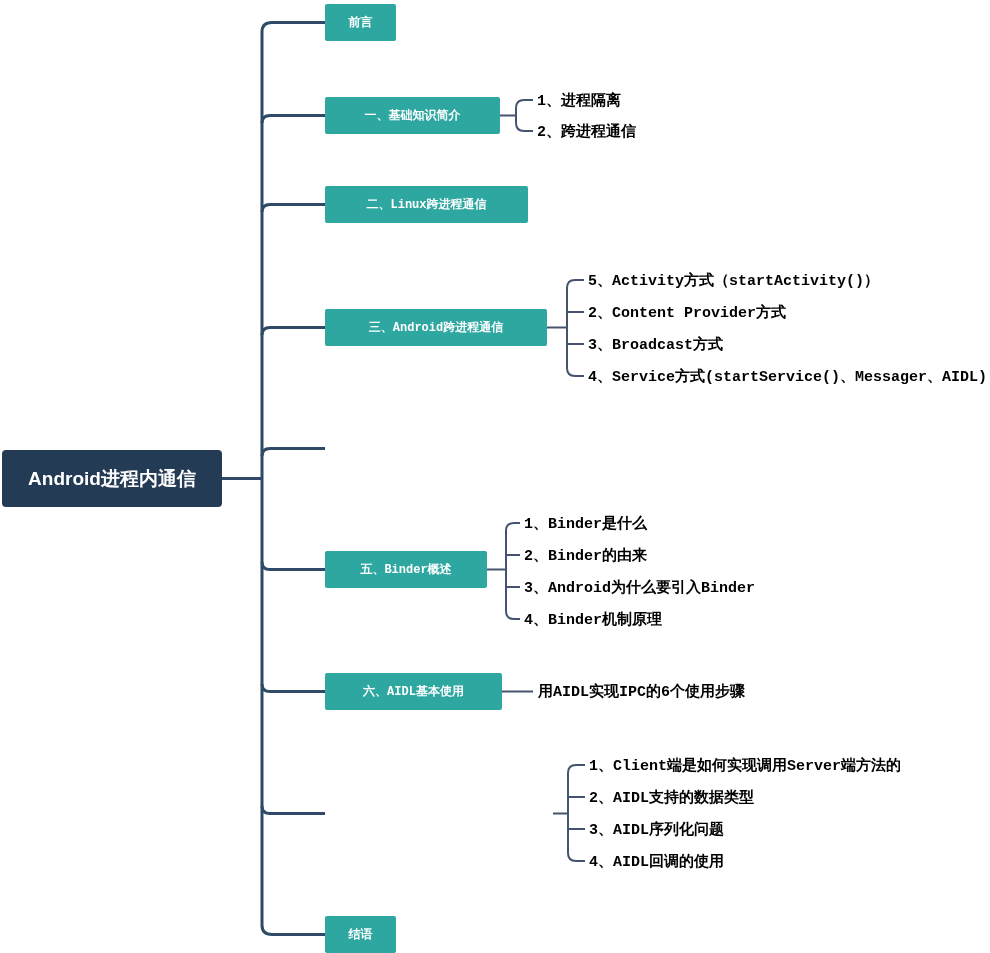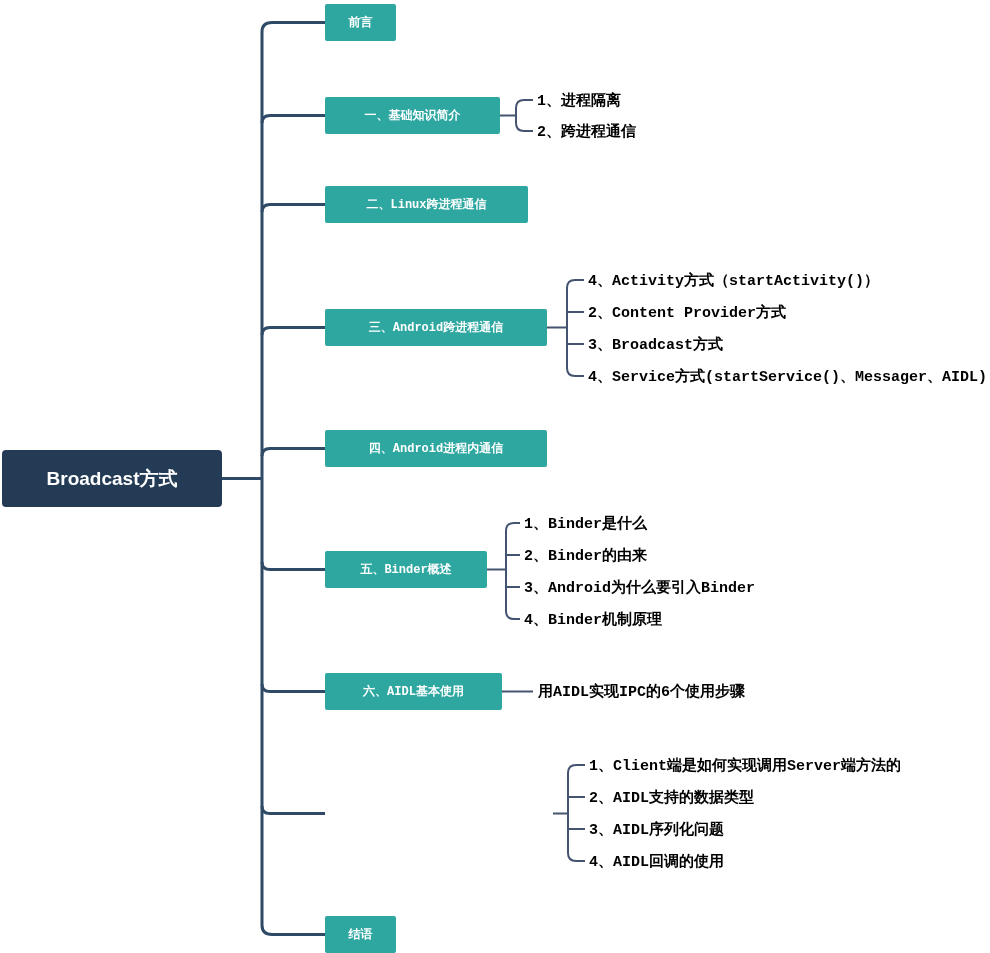--- a/index.html
+++ b/index.html
@@ -75,35 +75,34 @@
     <path class="bracket" d="M 506 587 H 520"></path>
 
     <path class="bracket" d="M 502 691.5 H 533"></path>
 
     <path class="bracket" d="M 553 813.5 H 568"></path>
     <path class="bracket" d="M 585 765 H 576 Q 568 765 568 773 V 853 Q 568 861 576 861 H 585"></path>
     <path class="bracket" d="M 568 797 H 585"></path>
     <path class="bracket" d="M 568 829 H 585"></path>
   </svg>
 
-  <div class="node root-node" style="left:2px;top:450px;width:220px;">Broadcast方式</div>
+  <div class="node root-node" style="left:2px;top:450px;width:220px;">Android进程内通信</div>
 
   <div class="node" style="left:325px;top:4px;width:71px;">前言</div>
   <div class="node" style="left:325px;top:186px;width:203px;">二、Linux跨进程通信</div>
   <div class="node" style="left:325px;top:97px;width:175px;">一、基础知识简介</div>
   <div class="node" style="left:325px;top:309px;width:222px;">三、Android跨进程通信</div>
-  <div class="node" style="left:325px;top:430px;width:222px;">四、Android进程内通信</div>
   <div class="node" style="left:325px;top:551px;width:162px;">五、Binder概述</div>
   <div class="node" style="left:325px;top:673px;width:177px;">六、AIDL基本使用</div>
   <div class="node" style="left:325px;top:916px;width:71px;">结语</div>
 
   <div class="leaf" style="left:537px;top:100px;">1、进程隔离</div>
   <div class="leaf" style="left:537px;top:131px;">2、跨进程通信</div>
 
-  <div class="leaf" style="left:588px;top:280px;">4、Activity方式（startActivity()）</div>
+  <div class="leaf" style="left:588px;top:280px;">5、Activity方式（startActivity()）</div>
   <div class="leaf" style="left:588px;top:312px;">2、Content Provider方式</div>
   <div class="leaf" style="left:588px;top:344px;">3、Broadcast方式</div>
   <div class="leaf" style="left:588px;top:376px;">4、Service方式(startService()、Messager、AIDL)</div>
 
   <div class="leaf" style="left:524px;top:523px;">1、Binder是什么</div>
   <div class="leaf" style="left:524px;top:555px;">2、Binder的由来</div>
   <div class="leaf" style="left:524px;top:587px;">3、Android为什么要引入Binder</div>
   <div class="leaf" style="left:524px;top:619px;">4、Binder机制原理</div>
 
   <div class="leaf" style="left:538px;top:691px;">用AIDL实现IPC的6个使用步骤</div>

